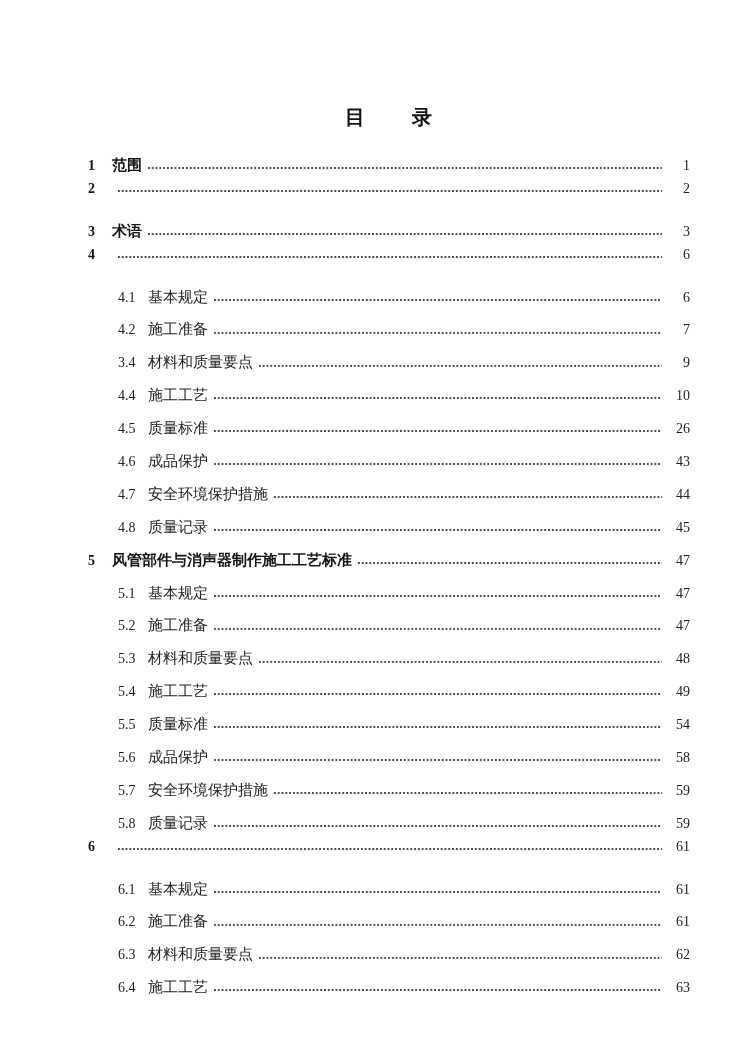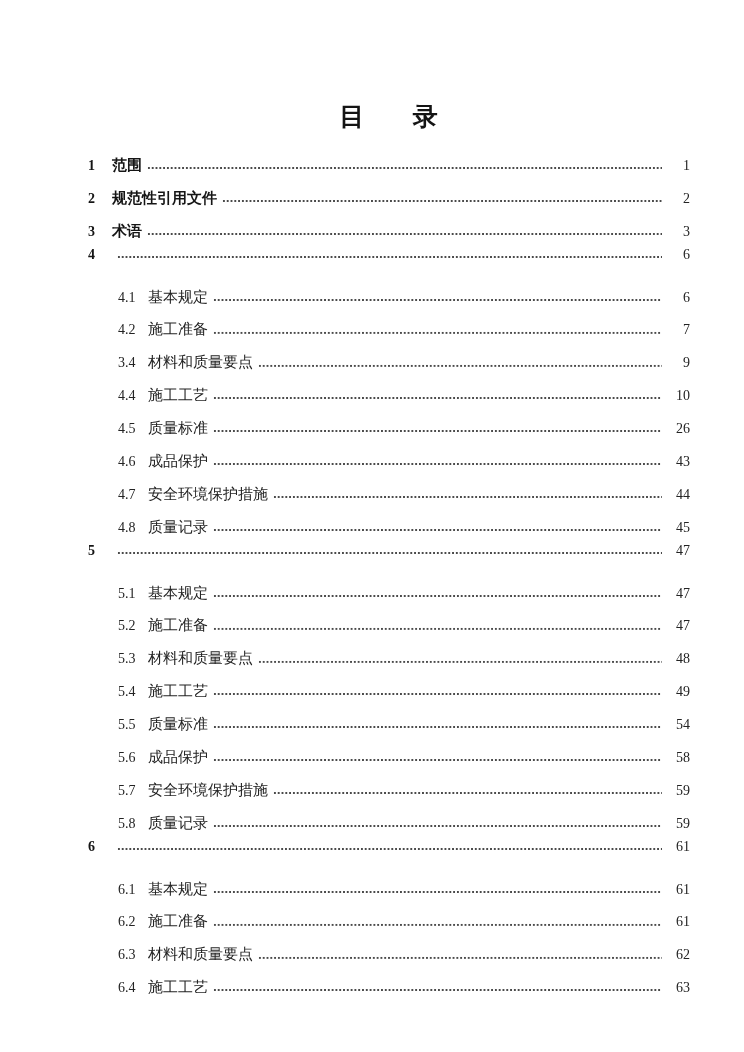--- a/index.html
+++ b/index.html
@@ -20,21 +20,21 @@
     height: 1052px;
     background: #ffffff;
   }
   .doc-title {
     position: absolute;
     top: 100px;
     left: 88px;
     width: 602px;
     margin: 0;
     text-align: center;
-    font-size: 25px;
+    font-size: 20px;
     line-height: 34px;
     font-weight: bold;
     color: #141414;
     word-spacing: 40px;
     letter-spacing: 1px;
     font-family: "Liberation Serif", "DejaVu Serif", serif;
   }
   .toc {
     position: absolute;
     top: 140px;
@@ -101,21 +101,20 @@
   <h1 class="doc-title">目 录</h1>
   <div class="toc">
       <div class="row lvl1">
         <span class="num">1</span>
         <span class="label">范围</span>
         <span class="leader"></span>
         <span class="pagenum">1</span>
       </div>
       <div class="row lvl1">
         <span class="num">2</span>
-        <span class="label">规范性引用文件</span>
         <span class="leader"></span>
         <span class="pagenum">2</span>
       </div>
       <div class="row lvl1">
         <span class="num">3</span>
         <span class="label">术语</span>
         <span class="leader"></span>
         <span class="pagenum">3</span>
       </div>
       <div class="row lvl1">
@@ -166,20 +165,21 @@
         <span class="pagenum">44</span>
       </div>
       <div class="row lvl2">
         <span class="num">4.8</span>
         <span class="label">质量记录</span>
         <span class="leader"></span>
         <span class="pagenum">45</span>
       </div>
       <div class="row lvl1">
         <span class="num">5</span>
+        <span class="label">风管部件与消声器制作施工工艺标准</span>
         <span class="leader"></span>
         <span class="pagenum">47</span>
       </div>
       <div class="row lvl2">
         <span class="num">5.1</span>
         <span class="label">基本规定</span>
         <span class="leader"></span>
         <span class="pagenum">47</span>
       </div>
       <div class="row lvl2">

